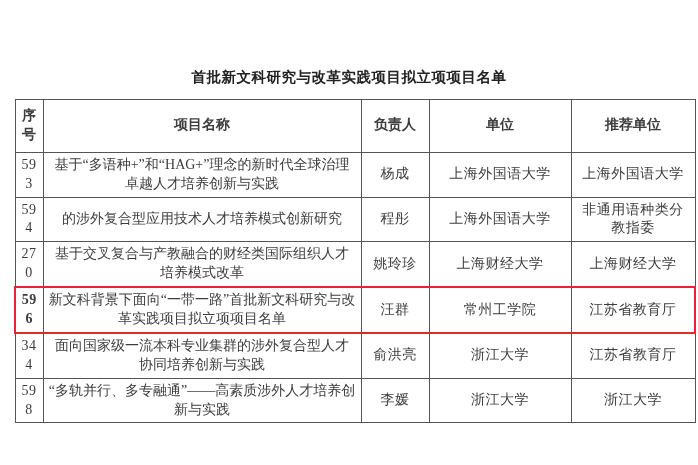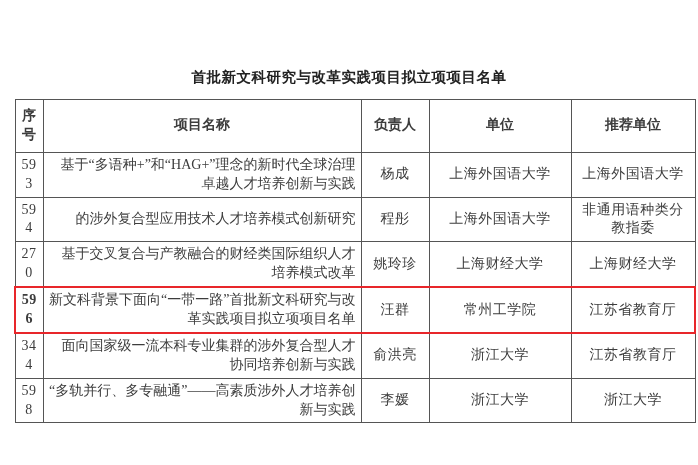--- a/index.html
+++ b/index.html
@@ -40,21 +40,21 @@
     text-align: center;
     vertical-align: middle;
     line-height: 1.35;
     word-break: break-all;
   }
   .project-table th {
     font-weight: bold;
     padding: 7px 4px;
   }
   .project-table td.c-name {
-    text-align: right;
+    text-align: center;
   }
   .project-table td.c-no,
   .project-table td.c-leader,
   .project-table td.c-unit,
   .project-table td.c-rec {
     letter-spacing: 0.5px;
   }
   
   tr.hl td {
     border-top: 2px solid var(--hl, #e8262a);

